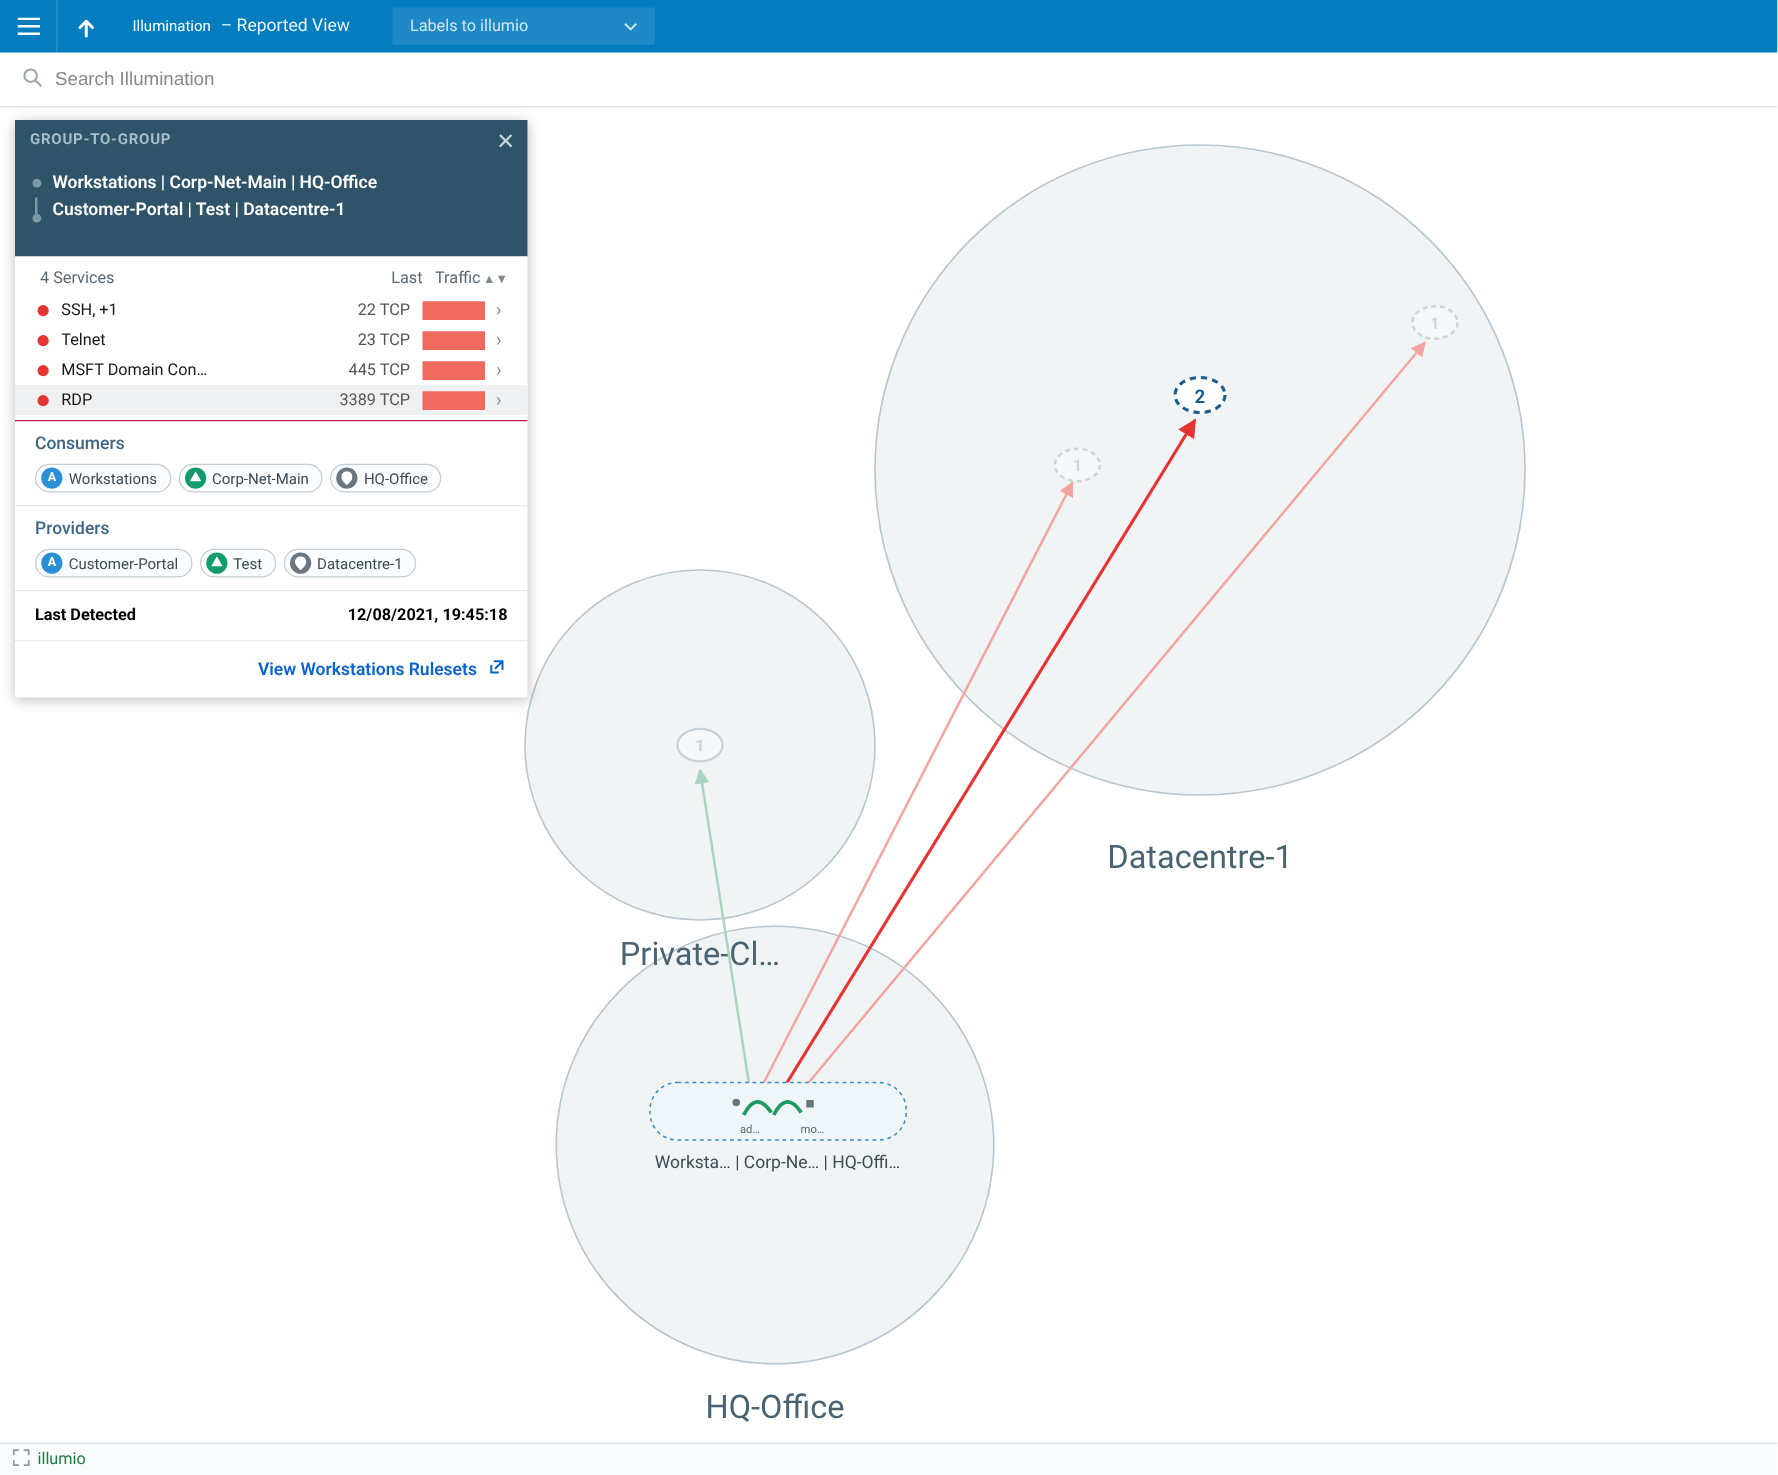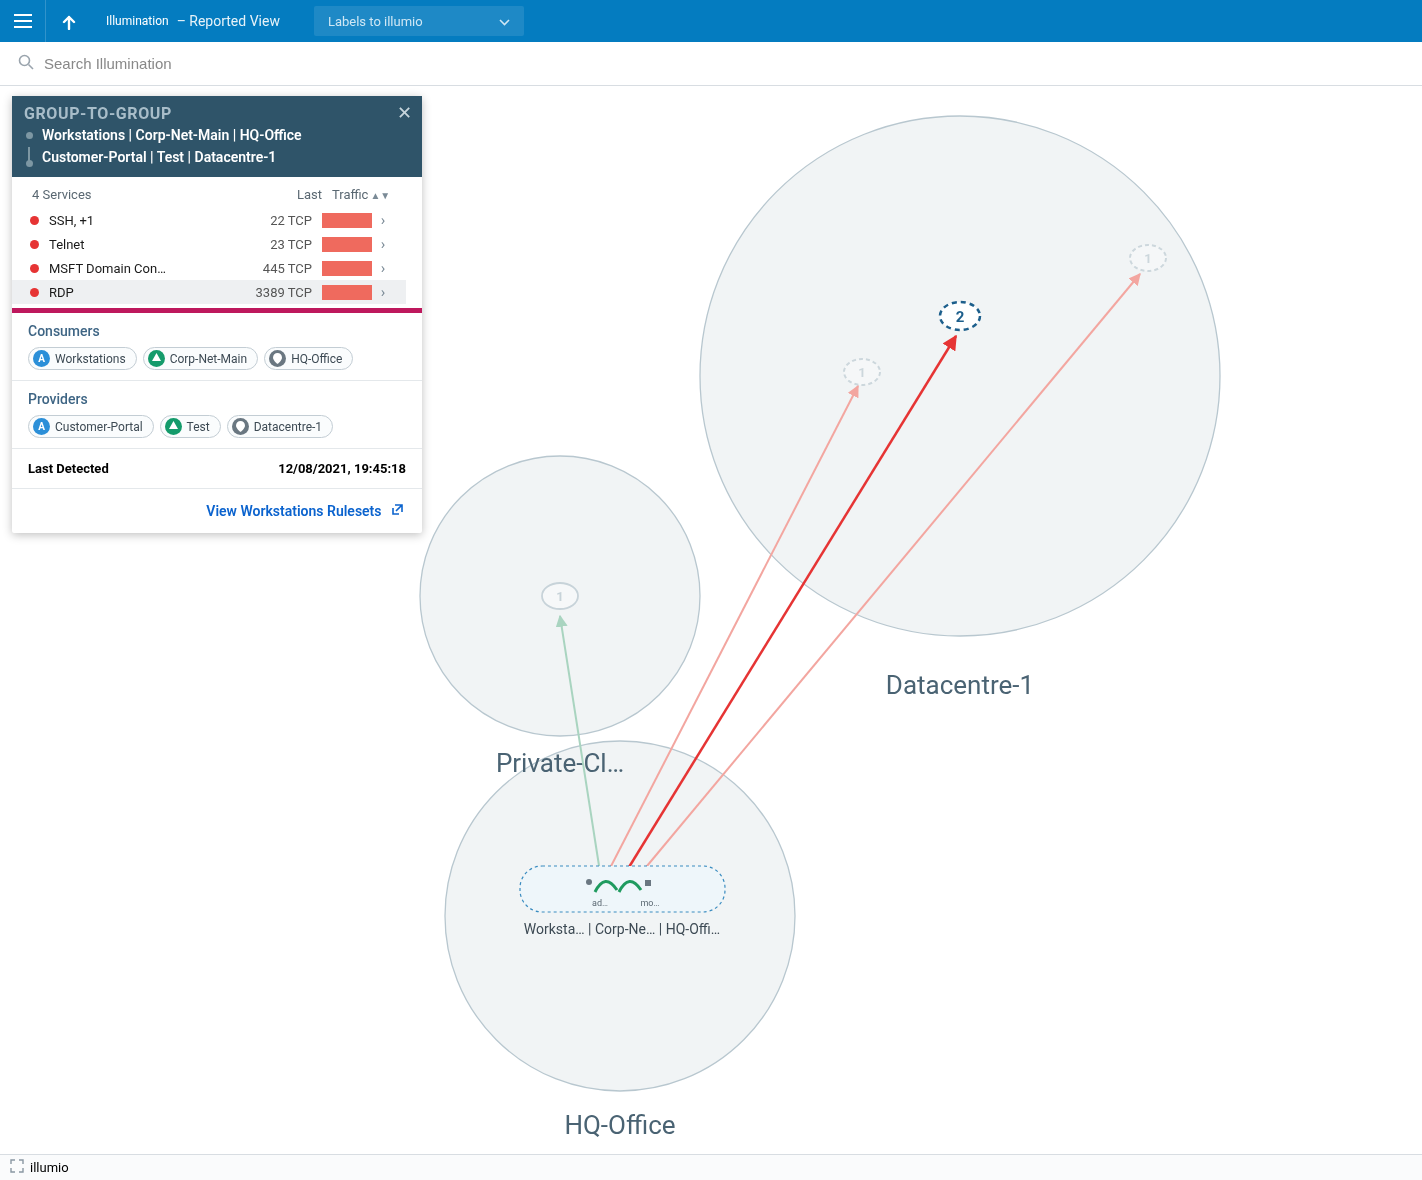--- a/index.html
+++ b/index.html
@@ -91,25 +91,25 @@
     border-radius: 2px;
     z-index: 10;
   }
   .panel-header {
     background: #2f5469;
     color: #fff;
     padding: 8px 12px 10px 12px;
     position: relative;
   }
   .panel-header .caption {
-    font-size: 16px;
+    font-size: 12px;
     letter-spacing: 0.6px;
     color: #a8bdc9;
     font-weight: 700;
-    margin-bottom: 4px;
+    margin-bottom: 20px;
   }
   .panel-header .endpoint-line {
     display: flex;
     align-items: center;
     font-size: 14px;
     font-weight: 600;
     margin-bottom: 4px;
   }
   .panel-header .close {
     position: absolute;
@@ -119,22 +119,22 @@
     cursor: pointer;
   }
   .dot-col {
     display:flex; flex-direction: column; align-items: center;
     margin-right: 8px; width: 10px;
   }
   .dot-col .d1 { width:7px; height:7px; border-radius:50%; background:#7d97a3;}
   .dot-col .line { width:2px; height:14px; background:#7d97a3;}
 
   .services {
-    padding: 8px 16px 4px 0;
-    border-bottom: 5px solid #be185d;
+    padding: 8px 0 4px 0;
+    border-bottom: 1px solid #be185d;
   }
   .svc-head {
     display:flex;
     padding: 2px 14px 6px 20px;
     color:#5a6872;
     font-size:13px;
   }
   .svc-head .c-name{flex:1;}
   .svc-head .c-port{width:86px; text-align:right; padding-right:10px;}
   .svc-head .c-traffic{width:60px;}
@@ -180,21 +180,21 @@
   .map-svg{position:absolute;top:0;left:0;width:100%;height:100%;}
   .loc-label{fill:#4a6373;font-size:26px;}
   .node-label{fill:#3d4a54;font-size:14px;}
   .node-badge{font-size:15px;font-weight:700;}
   
   
   .footbar{
     position:absolute;bottom:0;left:0;right:0;height:26px;
     border-top:1px solid #d8dde2;background:#fafbfc;
     display:flex;align-items:center;padding-left:10px;
-    color:#000000;font-size:13px;
+    color:#15803d;font-size:13px;
   }
   .sort-icon{font-size:10px;margin-left:2px;color:#7a8a96;}
 </style>
 </head>
 <body>
 
 <div class="topbar">
   <div class="icon-btn">
     <svg width="18" height="14" viewBox="0 0 18 14">
         <path d="M0 0h18v2H0zM0 6h18v2H0zM0 12h18v2H0z" fill="#fff"></path>
@@ -289,21 +289,21 @@
 
   <div class="panel">
     <div class="panel-header">
       <div class="caption">GROUP-TO-GROUP</div>
       <div class="endpoint-line">
         <div class="dot-col">
             <span class="d1"></span>
           </div>
         <span>Workstations | Corp-Net-Main | HQ-Office</span>
       </div>
-      <div class="endpoint-line" style="margin-bottom:0">
+      <div class="endpoint-line" style="margin-bottom:17px">
         <div class="dot-col">
             <span class="line"></span>
             <span class="d1" style="margin-top:-1px"></span>
           </div>
         <span>Customer-Portal | Test | Datacentre-1</span>
       </div>
       <span class="close">✕</span>
     </div>
 
     <div class="services">

